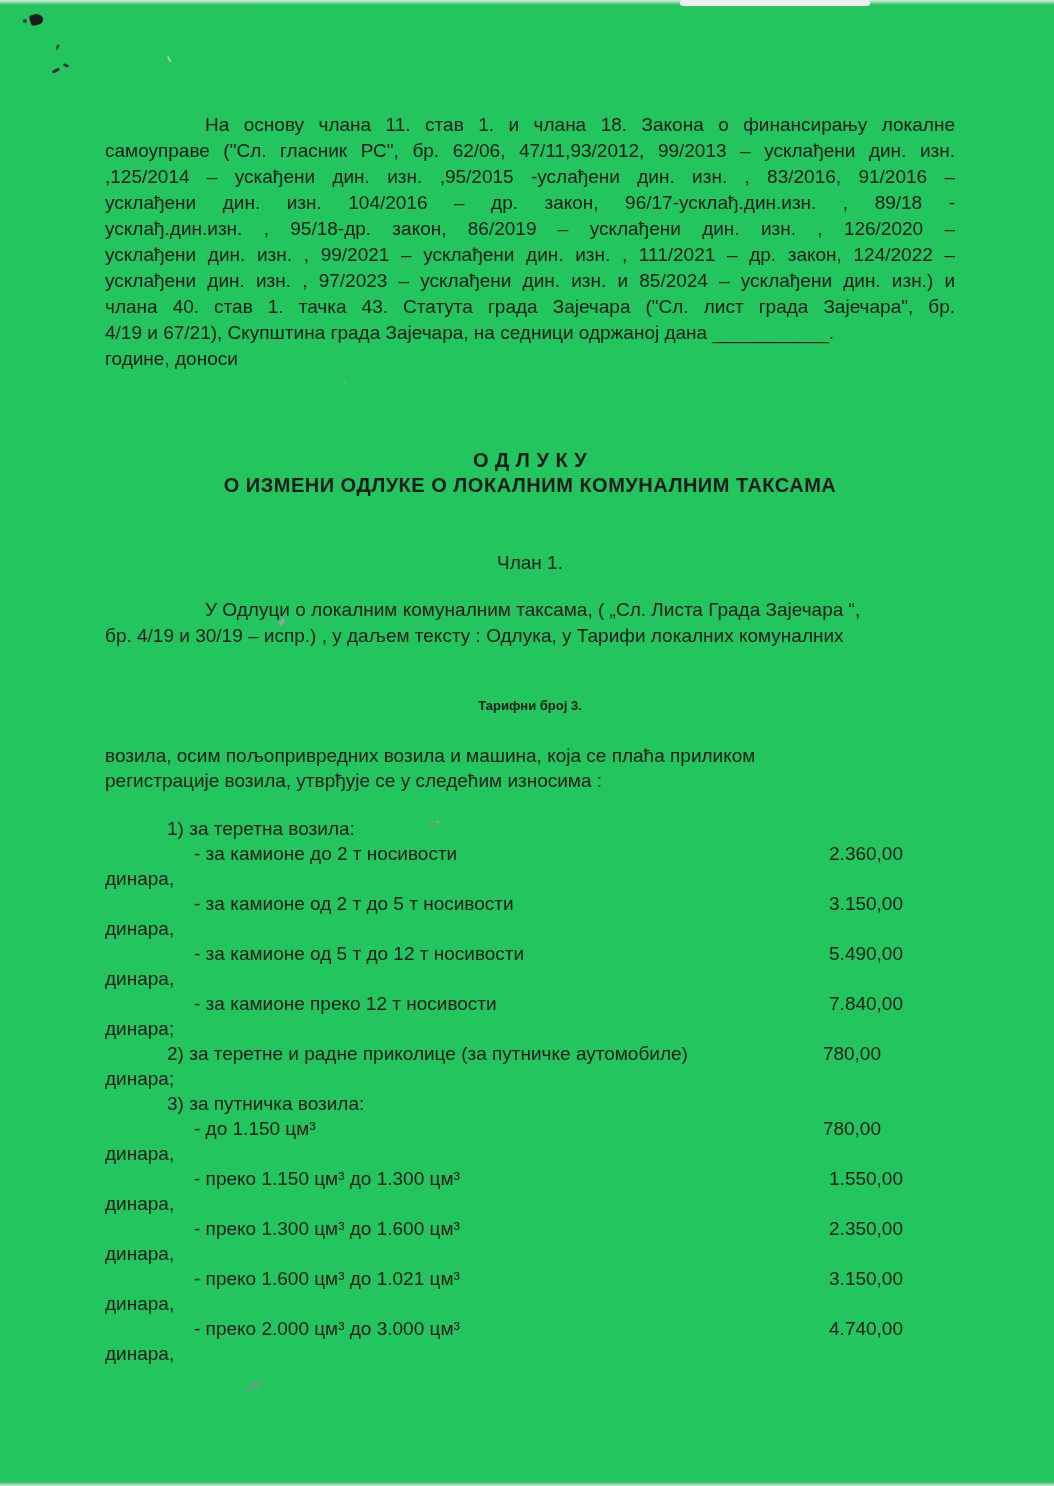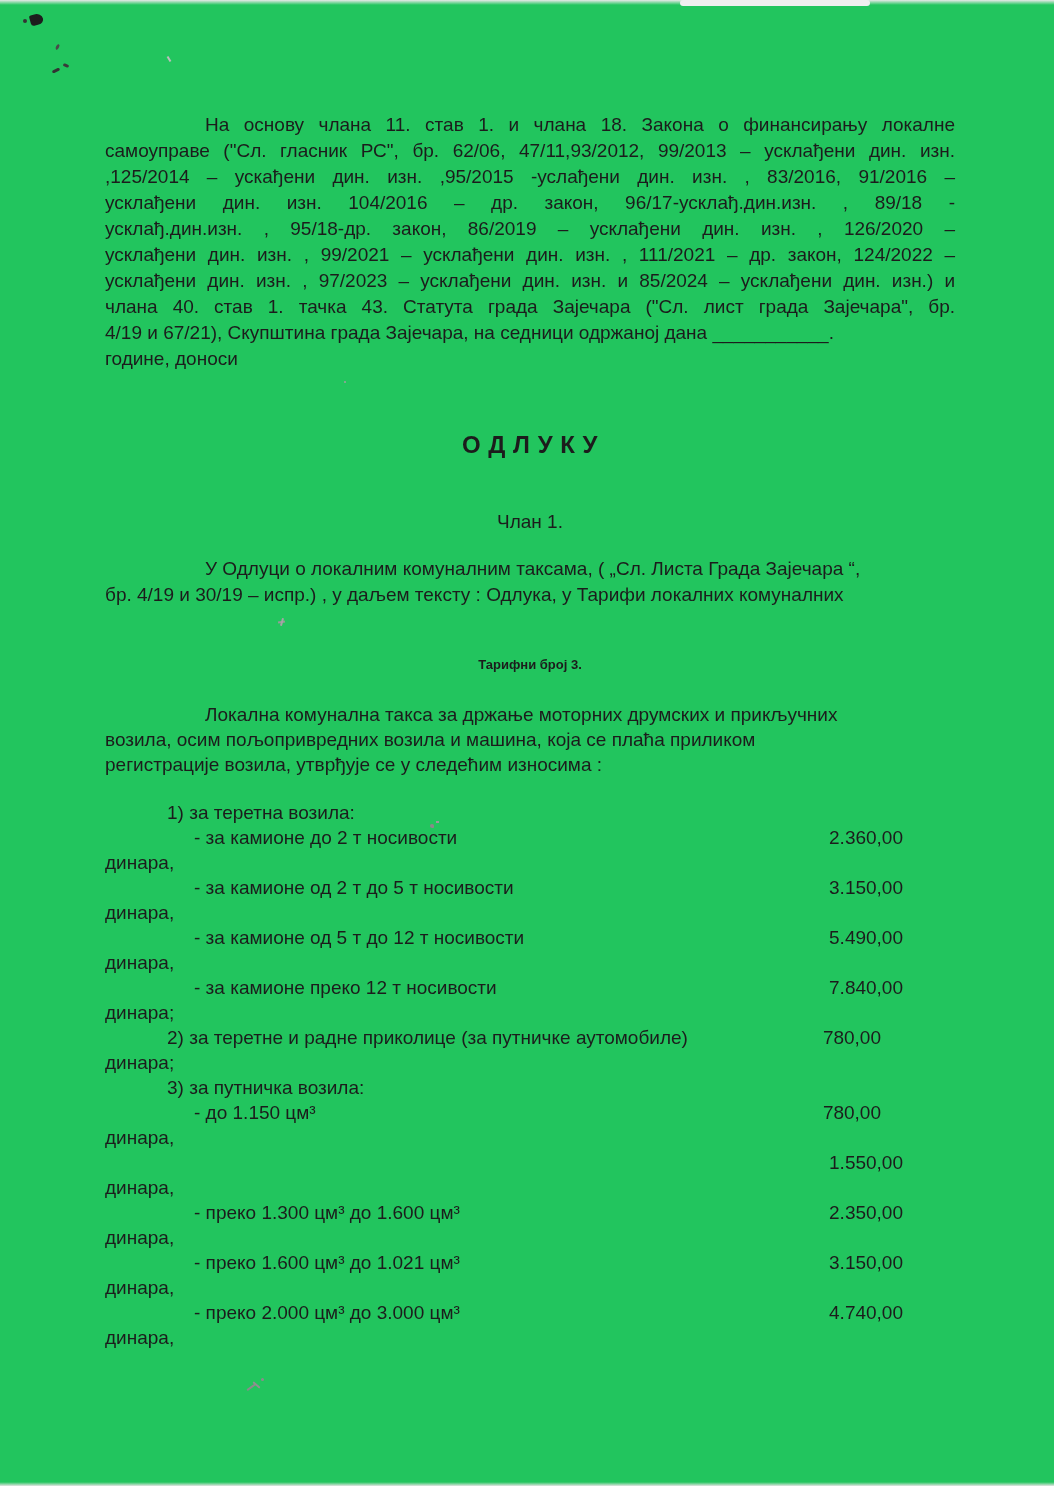--- a/index.html
+++ b/index.html
@@ -12,21 +12,21 @@
     color:#1c1c1c;
     font-size:19px;
   }
   .content { position:absolute; left:105px; top:112px; width:850px; }
 
   .line { line-height:26px; min-height:26px; white-space:nowrap; }
   .wline { white-space:normal; }
   .just { text-align:justify; text-align-last:justify; white-space:normal; }
   .indent { text-indent:100px; }
 
-  .title-block { margin-top:60px; text-align:center; font-weight:bold; font-size:24px; }
+  .title-block { margin-top:76px; text-align:center; font-weight:bold; font-size:20px; }
   .title-block .tline { line-height:25px; letter-spacing:0.5px; }
   .clan { margin-top:52px; text-align:center; line-height:26px; }
   .p2 { margin-top:21px; }
   .tariff-head { margin-top:44px; text-align:center; font-weight:bold; font-size:13px; line-height:26px; }
   .p3 { margin-top:24px; }
   .p3 .line { line-height:25px; min-height:25px; }
 
   .tariff-list { margin-top:23px; }
   .lrow { display:flex; line-height:25px; min-height:25px; }
   .ind-num { padding-left:62px; }
@@ -91,33 +91,33 @@
       <div class="line just">усклађ.дин.изн. , 95/18-др. закон, 86/2019 – усклађени дин. изн. , 126/2020 –</div>
       <div class="line just">усклађени дин. изн. , 99/2021 – усклађени дин. изн. , 111/2021 – др. закон, 124/2022 –</div>
       <div class="line just">усклађени дин. изн. , 97/2023 – усклађени дин. изн. и 85/2024 – усклађени дин. изн.) и</div>
       <div class="line just">члана 40. став 1. тачка 43. Статута града Зајечара ("Сл. лист града Зајечара", бр.</div>
       <div class="line wline">4/19 и 67/21), Скупштина града Зајечара, на седници одржаној дана ___________.</div>
       <div class="line wline">године, доноси</div>
     </div>
 
     <div class="title-block">
       <div class="tline">О Д Л У К У</div>
+      <div class="tline">О ИЗМЕНИ ОДЛУКЕ О  ЛОКАЛНИМ КОМУНАЛНИМ ТАКСАМА</div>
     </div>
 
     <div class="clan">Члан 1.</div>
 
     <div class="p2">
       <div class="line wline indent">У Одлуци о локалним комуналним таксама, ( „Сл. Листа Града Зајечара “,</div>
       <div class="line wline">бр. 4/19 и 30/19 – испр.) , у даљем тексту : Одлука, у Тарифи локалних комуналних</div>
     </div>
 
     <div class="tariff-head">Тарифни број 3.</div>
 
     <div class="p3">
-      <div class="line wline indent">Локална комунална такса за држање моторних друмских и прикључних</div>
       <div class="line wline">возила, осим пољопривредних возила и машина, која се плаћа приликом</div>
       <div class="line wline">регистрације возила, утврђује се у следећим износима :</div>
     </div>
 
     <div class="tariff-list">
 
       <div class="lrow">
           <div class="ind-num">1) за теретна возила:</div>
         </div>
 
@@ -155,20 +155,21 @@
           <div class="ind-num">3) за путничка возила:</div>
         </div>
 
       <div class="lrow">
         <div class="ind-dash">- до 1.150 цм³</div>
         <div class="amt amt-sm">780,00</div>
       </div>
       <div class="sfx">динара,</div>
 
       <div class="lrow">
+        <div class="ind-dash">- преко 1.150 цм³ до 1.300 цм³</div>
         <div class="amt">1.550,00</div>
       </div>
       <div class="sfx">динара,</div>
 
       <div class="lrow">
         <div class="ind-dash">- преко 1.300 цм³ до 1.600 цм³</div>
         <div class="amt">2.350,00</div>
       </div>
       <div class="sfx">динара,</div>
 

